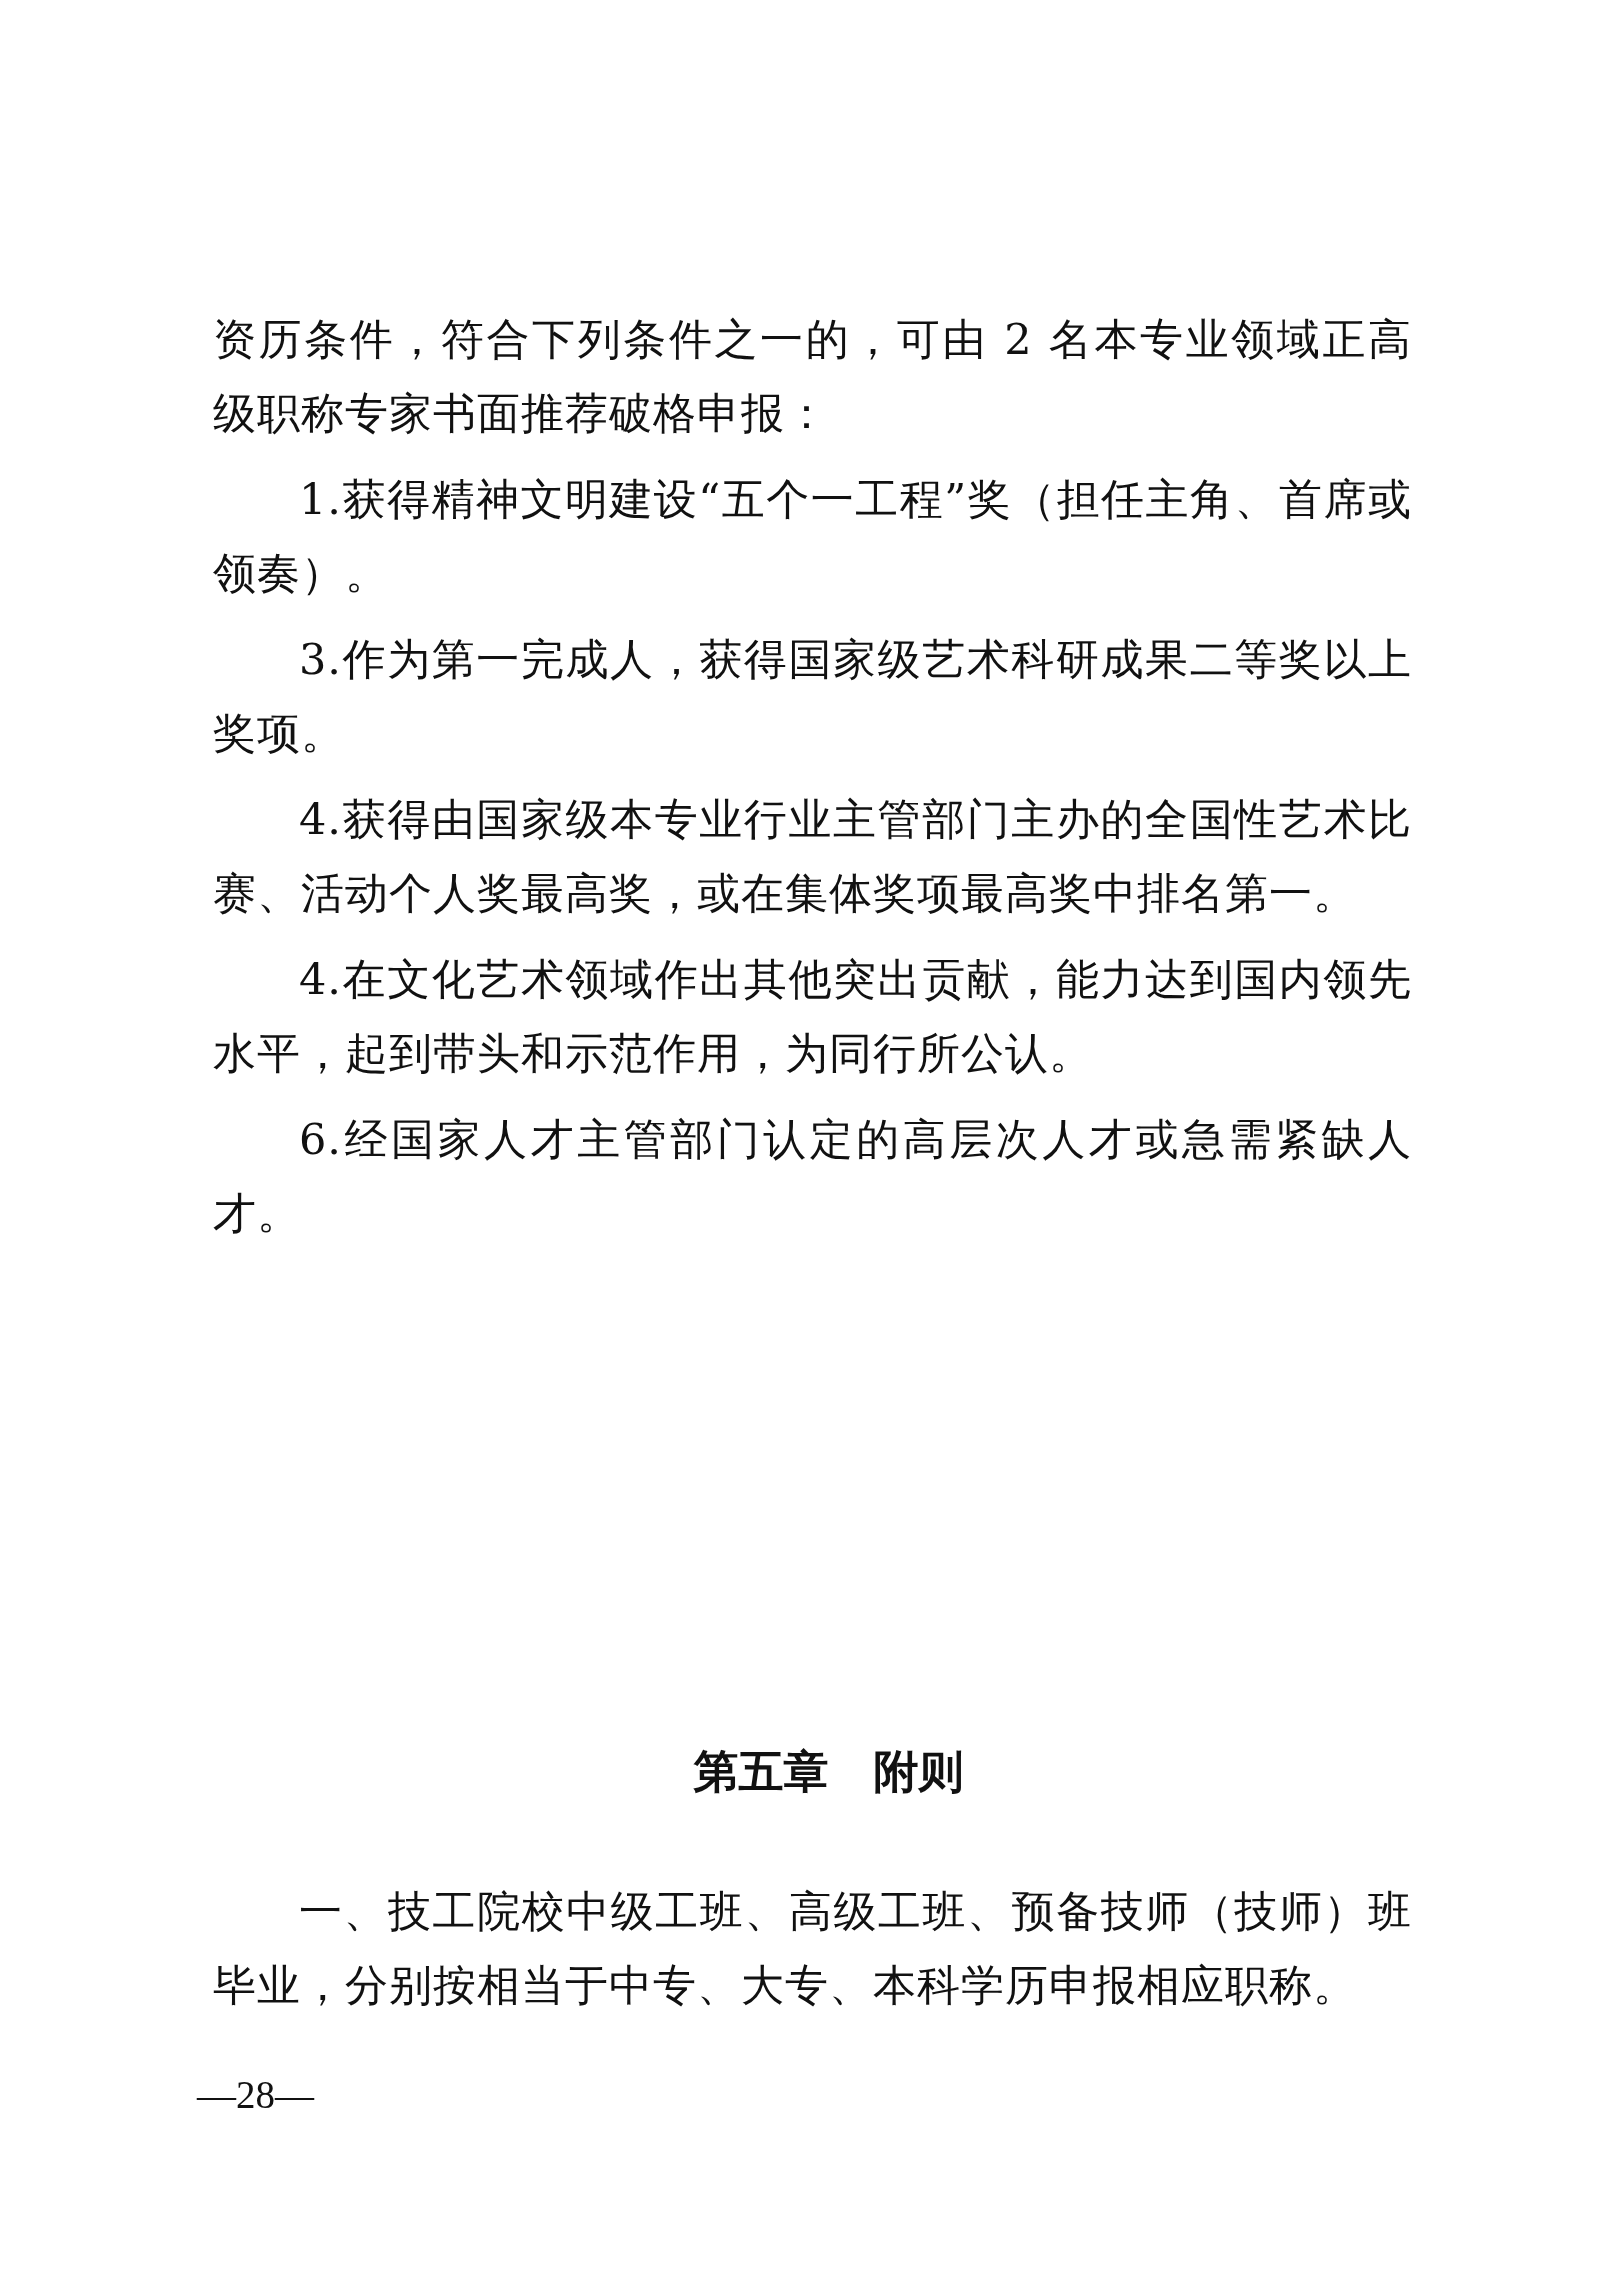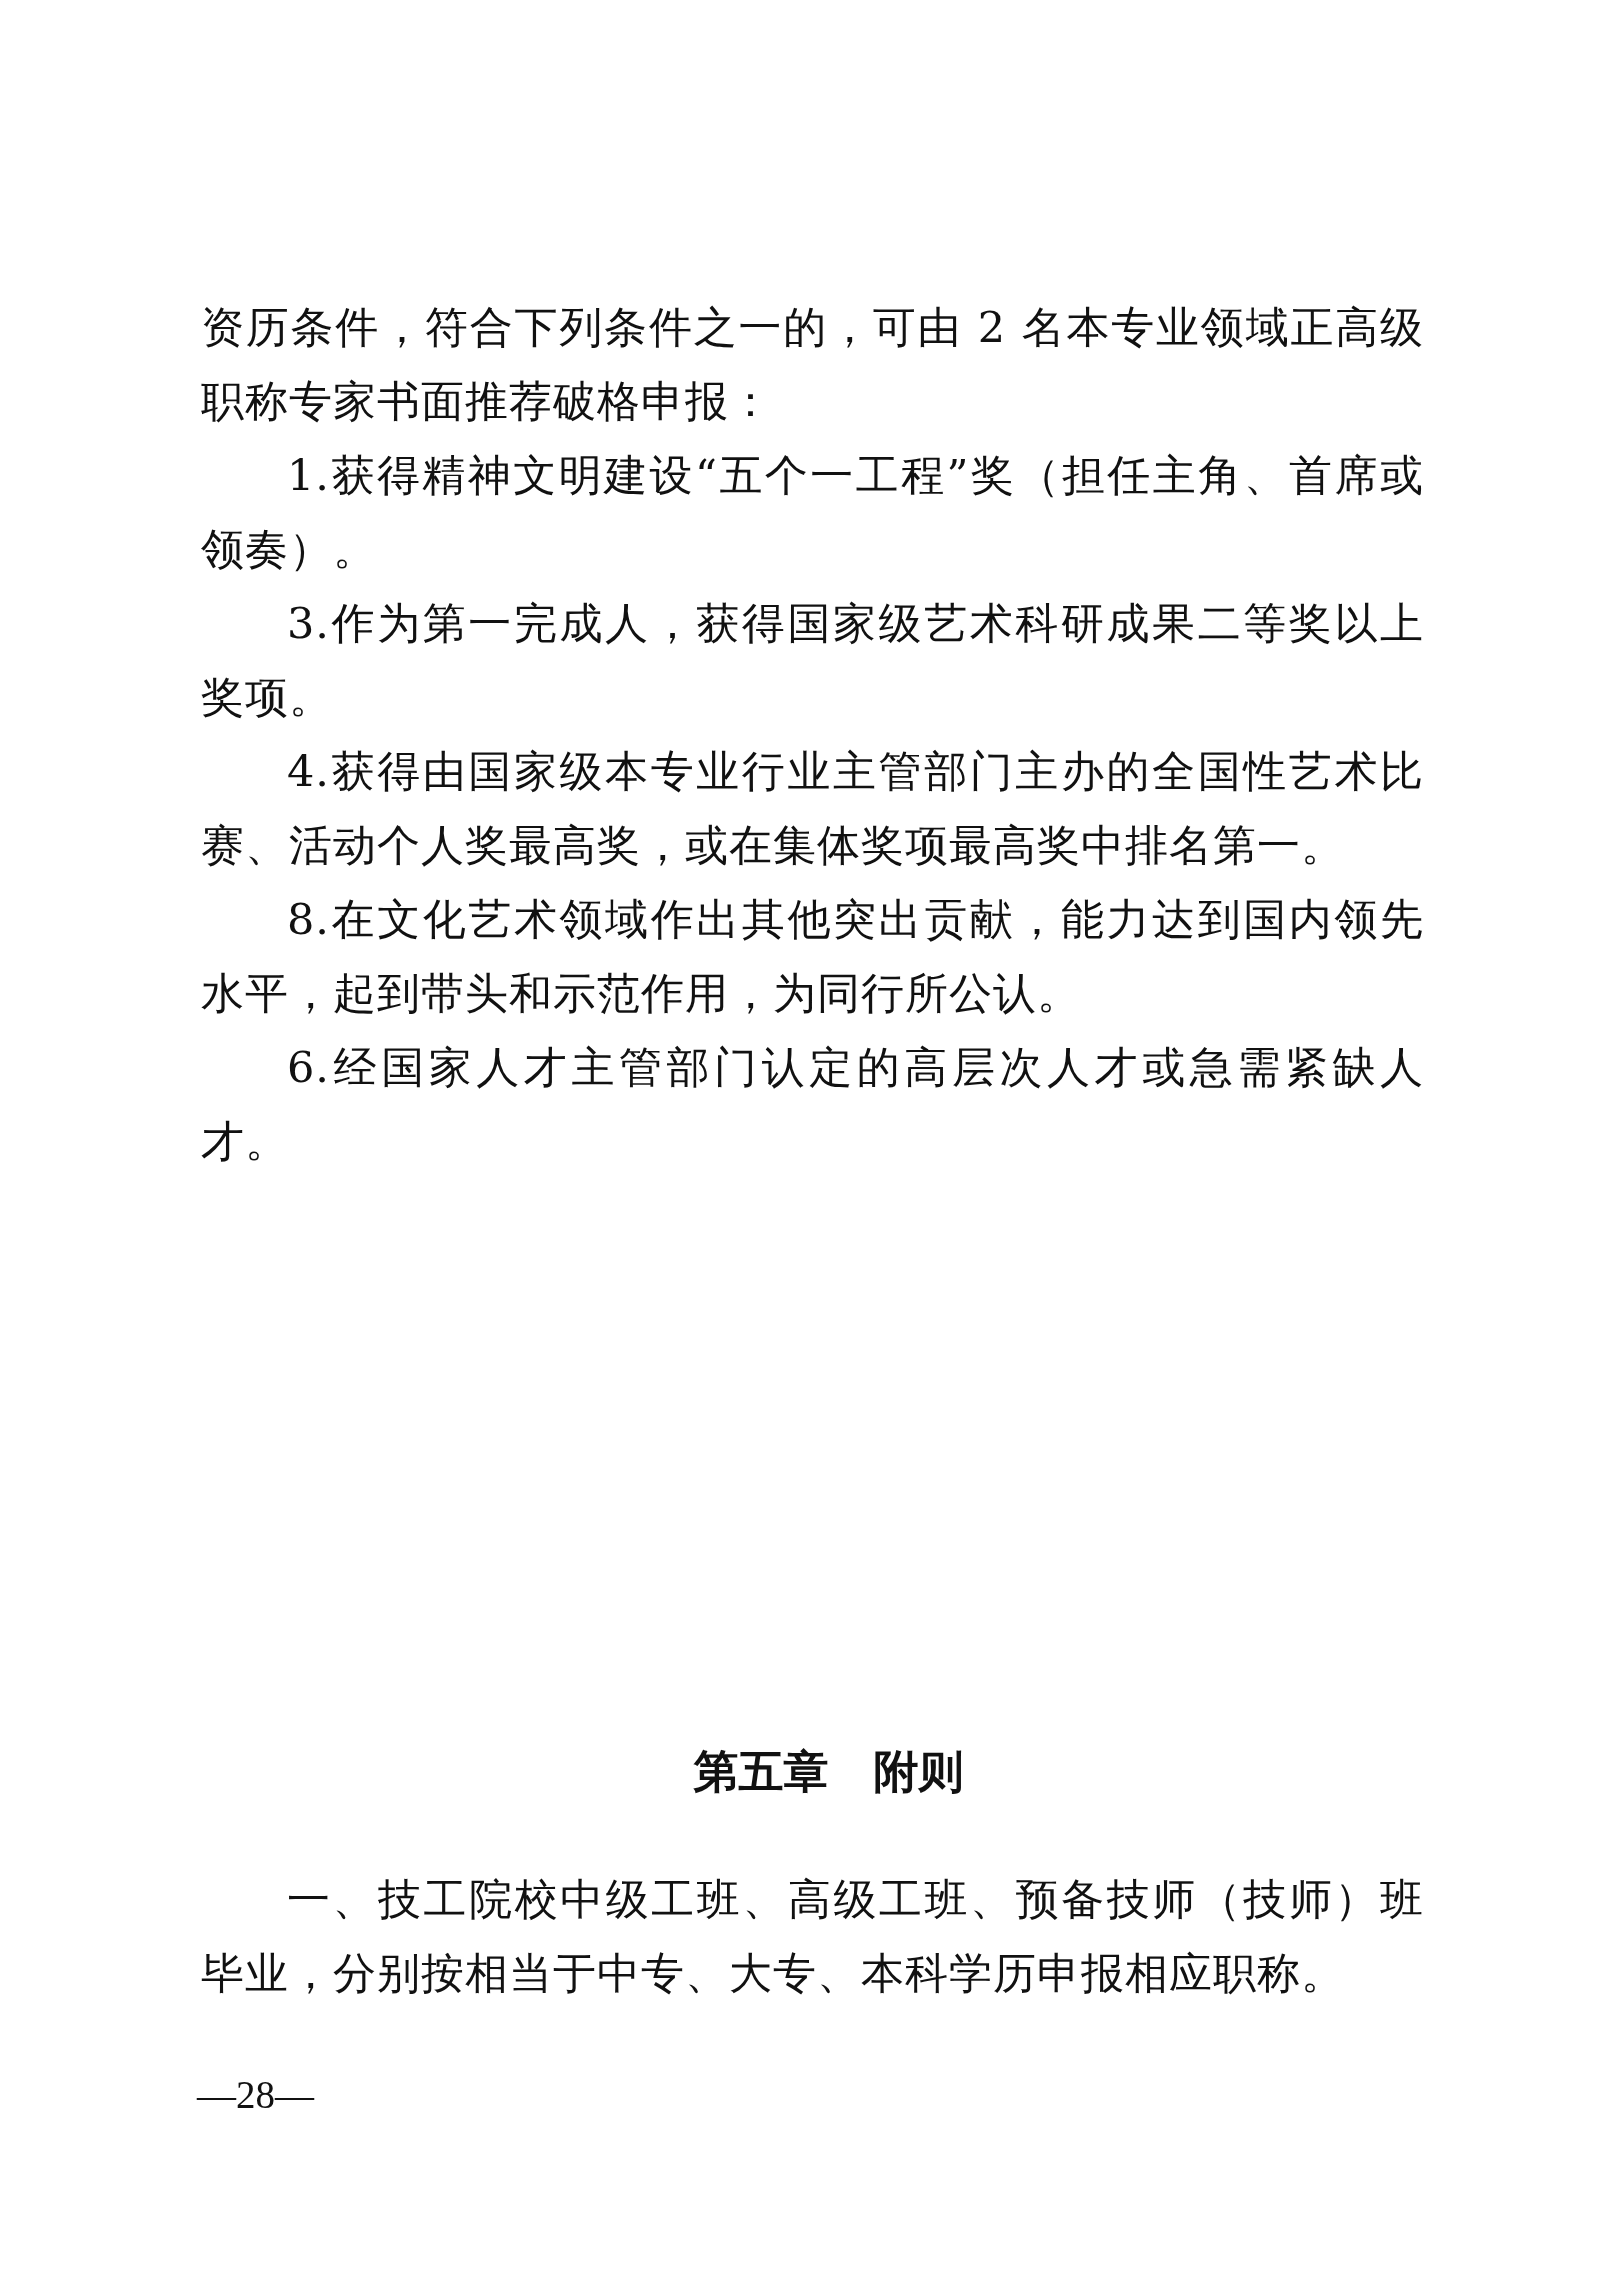--- a/index.html
+++ b/index.html
@@ -26,21 +26,21 @@
       position: absolute;
       left: 201px;
       width: 1223px;
       font-size: 43px;
       line-height: 74px;
       letter-spacing: 1px;
       text-align: justify;
       text-align-last: left;
     }
     .para {
-      margin: 0;
+      margin: 12px;
     }
     .indent {
       text-indent: 86px;
     }
     .chapter-title {
       position: absolute;
       left: 0;
       width: 1621px;
       text-align: center;
       font-size: 45px;
@@ -63,21 +63,21 @@
 </head>
 <body>
 
 <div class="page">
 
   <div class="body-text" style="top:290px;">
     <p class="para">资历条件，符合下列条件之一的，可由 2 名本专业领域正高级职称专家书面推荐破格申报：</p>
     <p class="para indent">1.获得精神文明建设“五个一工程”奖（担任主角、首席或领奏）。</p>
     <p class="para indent">3.作为第一完成人，获得国家级艺术科研成果二等奖以上奖项。</p>
     <p class="para indent">4.获得由国家级本专业行业主管部门主办的全国性艺术比赛、活动个人奖最高奖，或在集体奖项最高奖中排名第一。</p>
-    <p class="para indent">8.在文化艺术领域作出其他突出贡献，能力达到国内领先水平，起到带头和示范作用，为同行所公认。</p>
+    <p class="para indent">4.在文化艺术领域作出其他突出贡献，能力达到国内领先水平，起到带头和示范作用，为同行所公认。</p>
     <p class="para indent">6.经国家人才主管部门认定的高层次人才或急需紧缺人才。</p>
   </div>
 
   <div class="chapter-title" style="top:1742px;">第五章　附则</div>
 
   <div class="body-text" style="top:1862px;">
     <p class="para indent">一、技工院校中级工班、高级工班、预备技师（技师）班毕业，分别按相当于中专、大专、本科学历申报相应职称。</p>
   </div>
 
   <div class="page-number">—28—</div>

